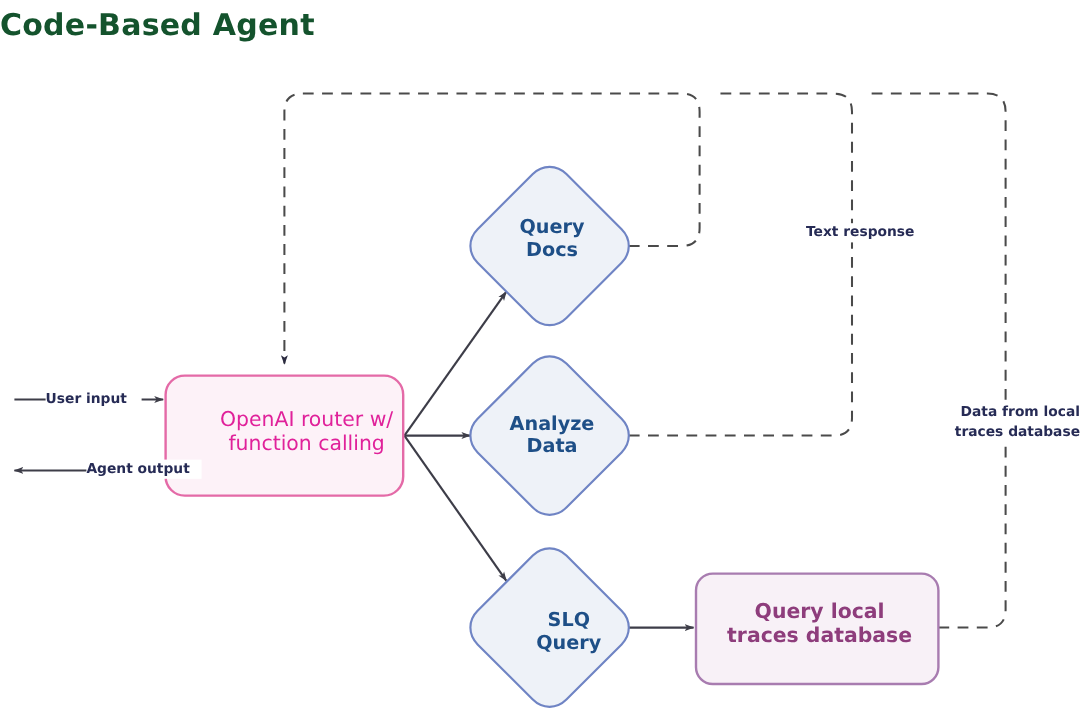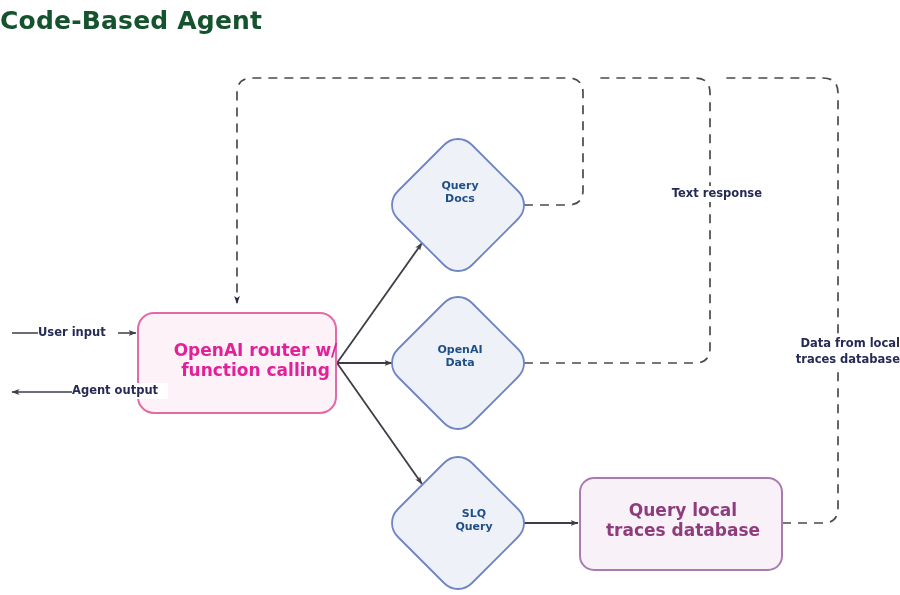--- a/index.html
+++ b/index.html
@@ -37,33 +37,33 @@
     text-align: center;
     line-height: 1.18;
     pointer-events: none;
     white-space: pre-line;
   }
   .router-label {
     left: 140px;
     top: 340px;
     width: 231px;
     font-size: 17px;
-    font-weight: bold;
+    font-weight: normal;
     color: #e0219a;
   }
   .db-label {
     left: 583px;
     top: 500px;
     width: 200px;
     font-size: 17px;
     font-weight: bold;
     color: #8e3d7c;
   }
   .diamond-label {
-    font-size: 11px;
+    font-size: 16px;
     font-weight: bold;
     color: #1e4f87;
     width: 120px;
   }
   .d1 { left: 400px; top: 180px; }
   .d2 { left: 400px; top: 344px; }
   .d3 { left: 414px; top: 508px; text-align: center; }
   .edge-label {
     position: absolute;
     font-size: 11.5px;
@@ -134,21 +134,21 @@
 
     <rect x="580" y="478" width="202" height="92" rx="14" ry="14" fill="#f8f1f7" stroke="#a87cb0" stroke-width="2"></rect>
   </svg>
 
   <div class="node-label router-label">OpenAI router w/
 function calling</div>
 
   <div class="node-label diamond-label d1">Query
 Docs</div>
 
-  <div class="node-label diamond-label d2">OpenAI
+  <div class="node-label diamond-label d2">Analyze
 Data</div>
 
   <div class="node-label diamond-label d3">SLQ
 Query</div>
 
   <div class="node-label db-label">Query local
 traces database</div>
 
   <div class="edge-label lbl-text-response">Text response</div>
 

